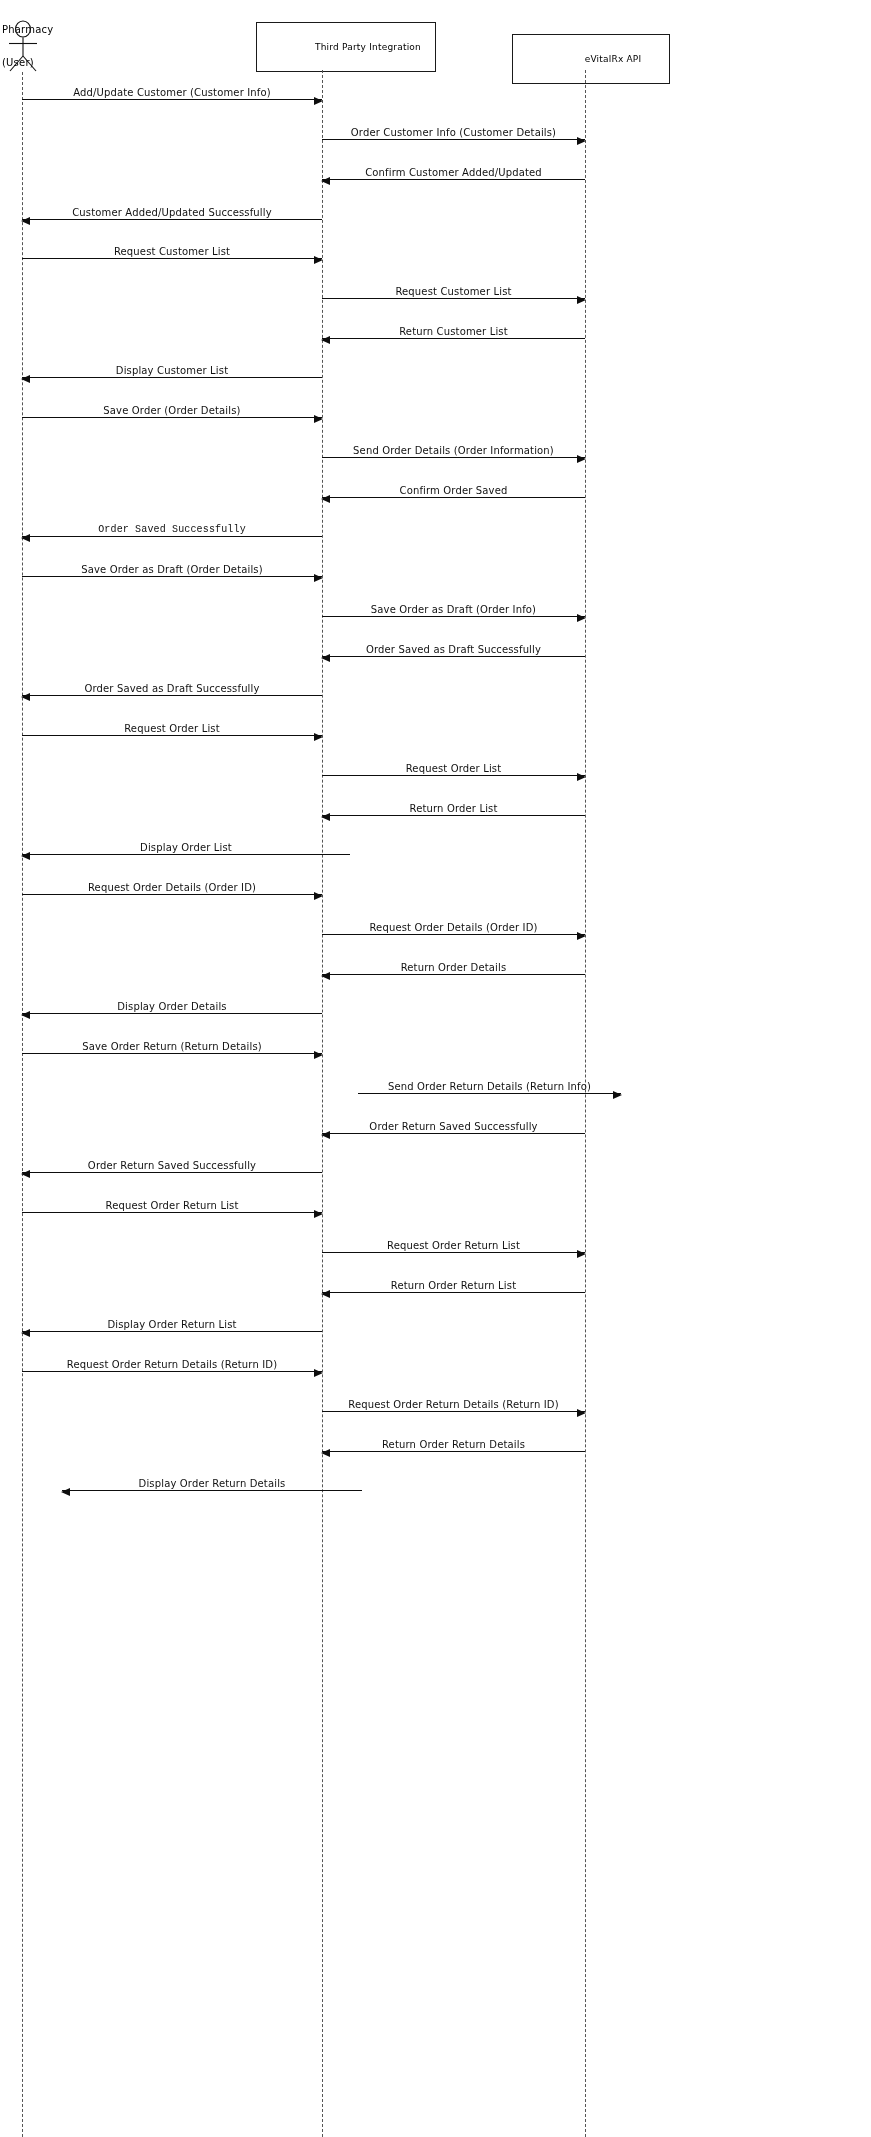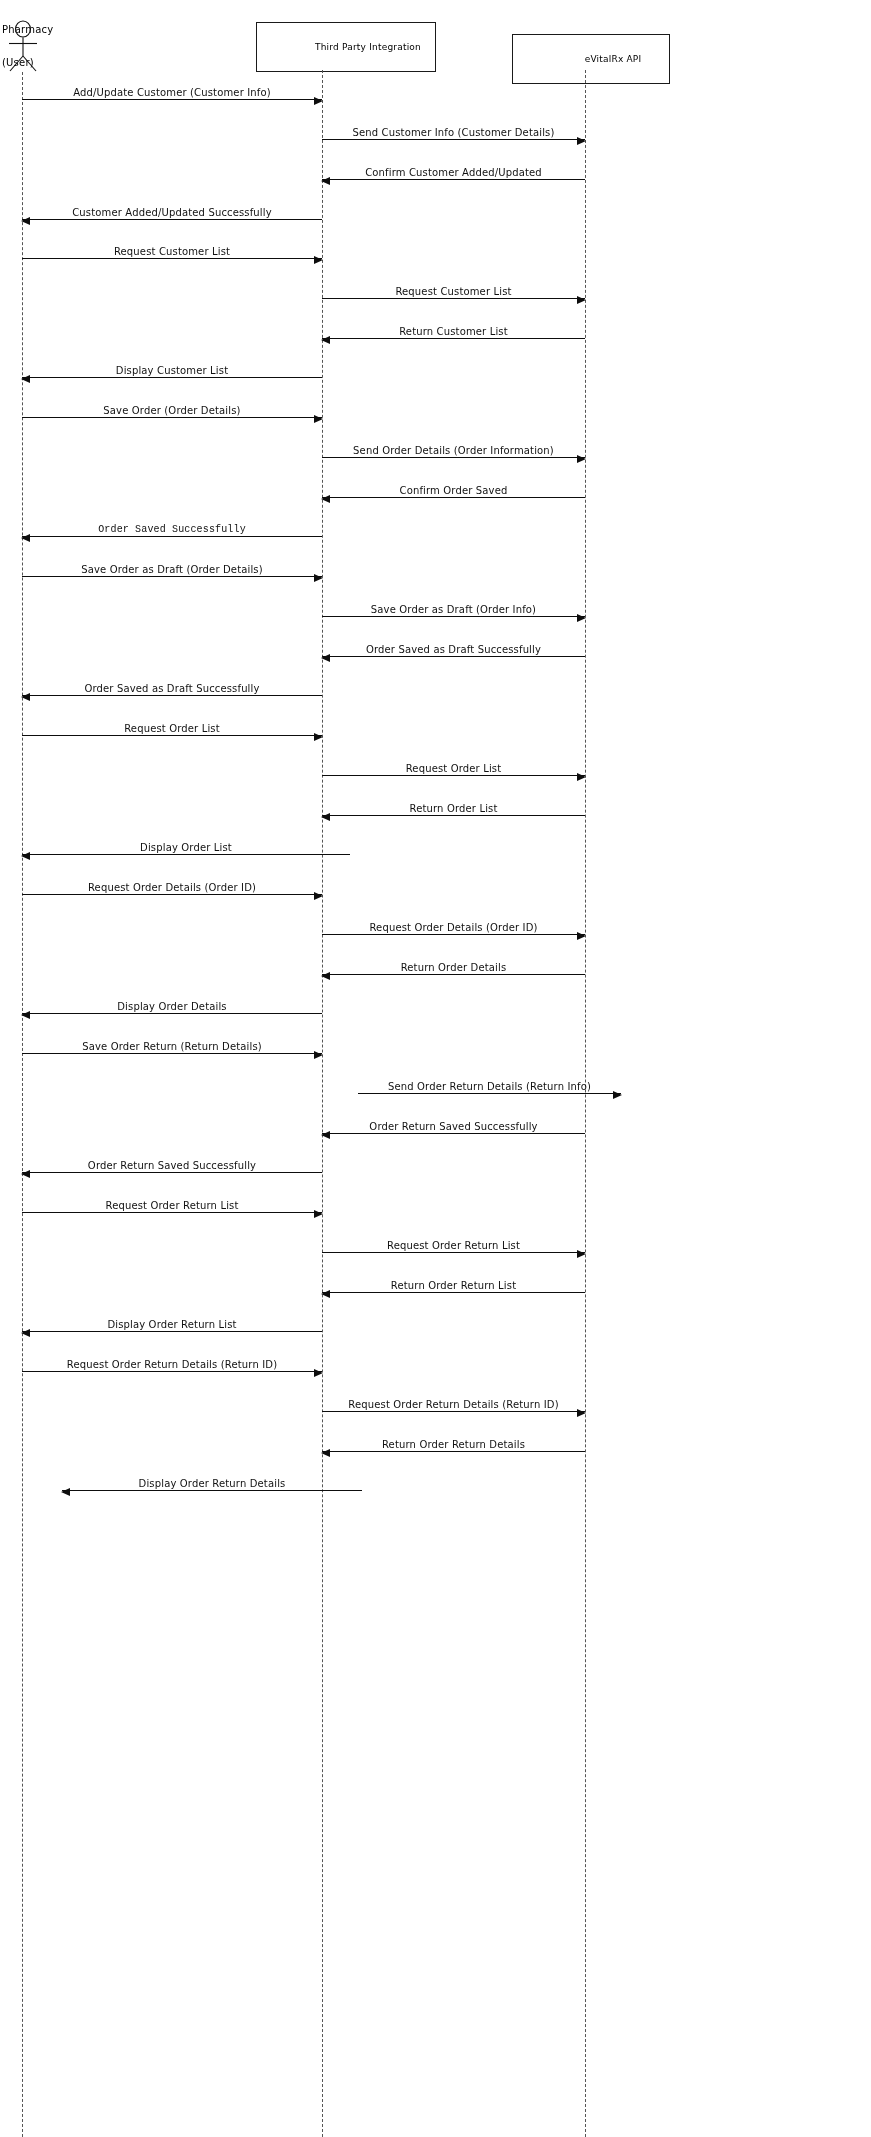--- a/index.html
+++ b/index.html
@@ -99,21 +99,21 @@
 
   <div id="messages-layer">
       <div class="msg to-right" style="left: 22px; width: 300px; top: 82px;">
         <div class="line"></div>
         <div class="head"></div>
         <div class="label">Add/Update Customer (Customer Info)</div>
       </div>
       <div class="msg to-right" style="left: 322px; width: 263px; top: 122px;">
         <div class="line"></div>
         <div class="head"></div>
-        <div class="label">Send Customer Info (Customer Details)</div>
+        <div class="label">Order Customer Info (Customer Details)</div>
       </div>
       <div class="msg to-left" style="left: 322px; width: 263px; top: 162px;">
         <div class="line"></div>
         <div class="head"></div>
         <div class="label">Confirm Customer Added/Updated</div>
       </div>
       <div class="msg to-left" style="left: 22px; width: 300px; top: 202px;">
         <div class="line"></div>
         <div class="head"></div>
         <div class="label">Customer Added/Updated Successfully</div>

